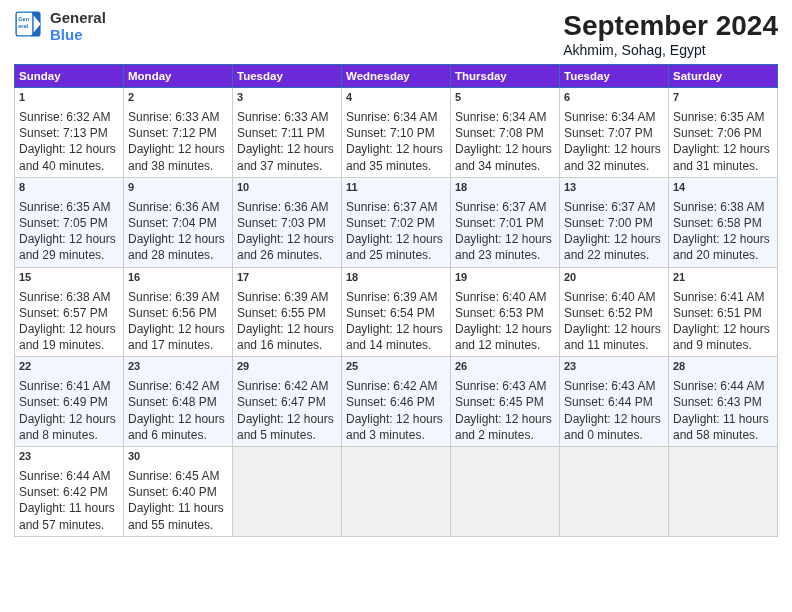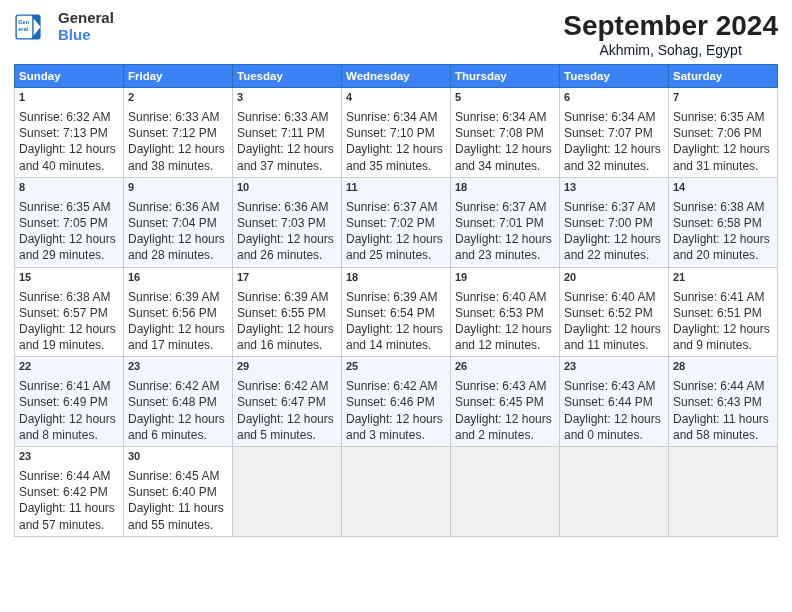--- a/index.html
+++ b/index.html
@@ -15,53 +15,53 @@
       padding: 10px 14px 8px 14px;
     }
     .header-row {
       display: flex;
       justify-content: space-between;
       align-items: flex-start;
       margin-bottom: 6px;
     }
     .logo {
       display: flex;
-      align-items: center;
-      gap: 16px;
+      align-items: flex-start;
+      gap: 8px;
     }
     .logo-text {
       font-size: 15px;
       font-weight: bold;
       color: #333;
       line-height: 1.1;
     }
     .logo-icon {
       width: 28px;
       height: 28px;
     }
     .title-block {
-      text-align: center;
+      text-align: left;
       margin-left: 13px;
     }
     .month-title {
       font-size: 28px;
       font-weight: bold;
       color: #222;
     }
     .location-title {
       font-size: 14px;
       color: #0f172a;
     }
     table {
       width: 100%;
       border-collapse: collapse;
       table-layout: fixed;
     }
     thead tr th {
-      background: #3b82f6;
+      background: #6d28d9;
       color: #fff;
       font-size: 11.5px;
       font-weight: bold;
       padding: 5px 4px;
       text-align: left;
       border: 1px solid #2a6db5;
     }
     tbody tr td {
       vertical-align: top;
       border: 1px solid #ccc;
@@ -117,21 +117,21 @@
     <div class="title-block">
       <div class="month-title">September 2024</div>
       <div class="location-title">Akhmim, Sohag, Egypt</div>
     </div>
   </div>
 
   <table>
     <thead>
       <tr>
       <th>Sunday</th>
-          <th>Friday</th>
+          <th>Monday</th>
           <th>Tuesday</th>
           <th>Wednesday</th>
           <th>Thursday</th>
           <th>Tuesday</th>
           <th>Saturday</th>
         </tr>
     </thead>
     <tbody id="calendar-body">
     <tr>
           <td>

